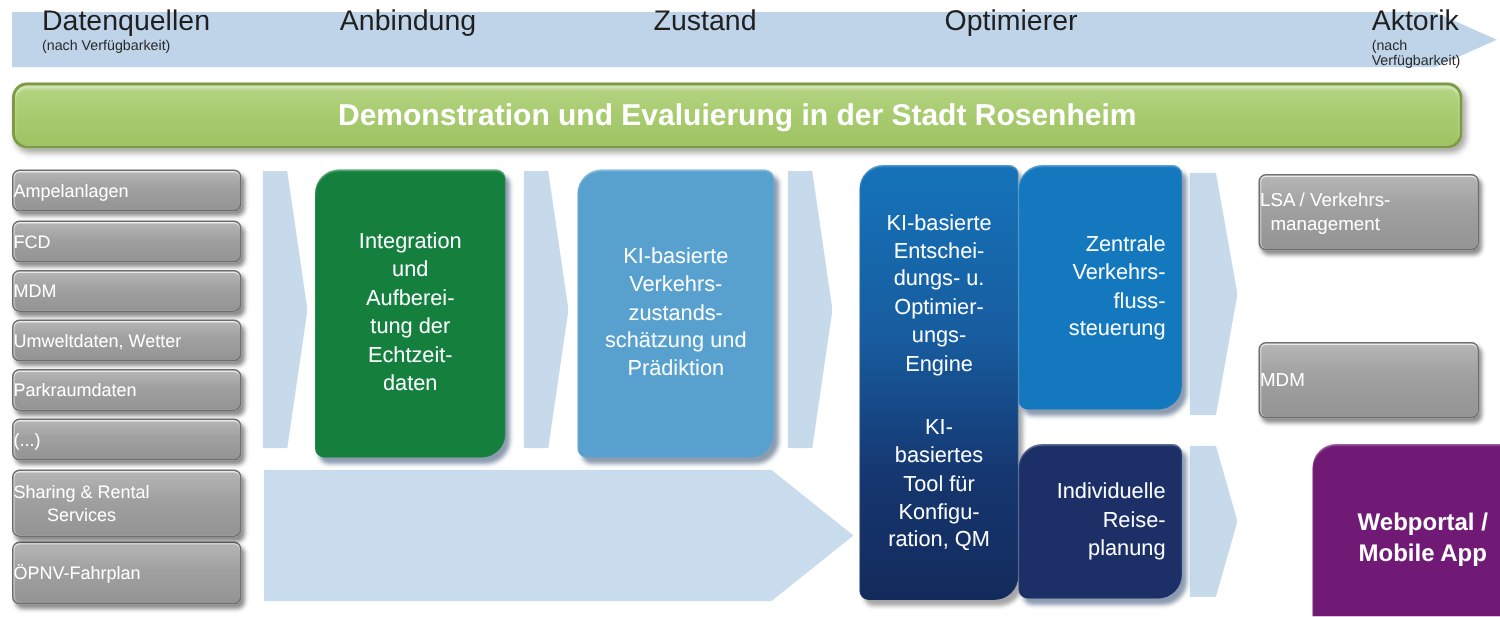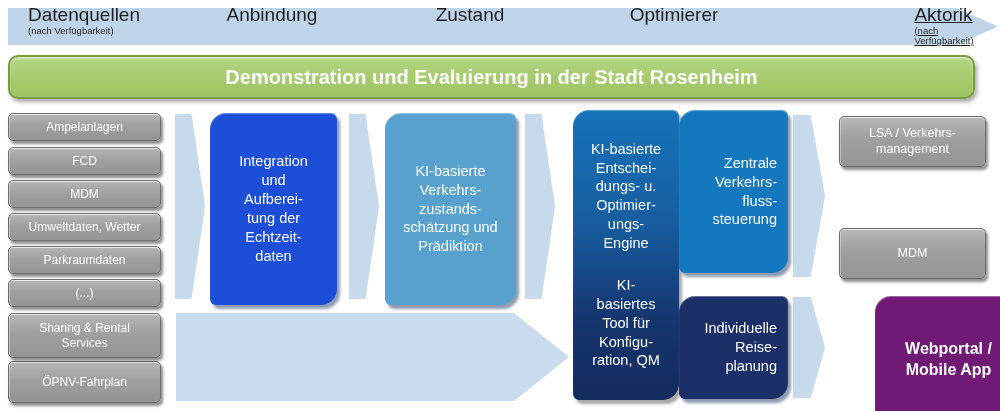--- a/index.html
+++ b/index.html
@@ -27,42 +27,42 @@
     box-shadow:2px 3px 4px rgba(0,0,0,.35), inset 0 2px 2px rgba(255,255,255,.45);
     display:flex;align-items:center;justify-content:center;
     color:#fff;font-size:20px;font-weight:bold;
   }
   
   .gbox{
     position:absolute;
     background:linear-gradient(180deg,#b6b6b6 0%,#a0a0a0 45%,#949494 100%);
     border:1px solid #6e6e6e;border-radius:5px;
     box-shadow:inset 0 1px 0 rgba(255,255,255,.7), inset 1px 0 0 rgba(255,255,255,.35), 2px 3px 3px rgba(0,0,0,.45);
-    color:#fff;display:flex;align-items:center;justify-content:center;
+    color:#fff;display:flex;align-items:center;
     text-align:center;font-size:12px;line-height:1.25;white-space:pre-line;
   }
   
   .chev{
     position:absolute;background:#c7daec;
     clip-path:polygon(0 0,55% 0,100% 50%,55% 100%,0 100%);
   }
   
   .bigarrow{
     position:absolute;left:176px;top:313px;width:393px;height:88px;
     background:#c9dcee;
     clip-path:polygon(0 0,86% 0,100% 50%,86% 100%,0 100%);
   }
   
   .bbox{
     position:absolute;border-radius:16px 6px 16px 6px;
     color:#fbfdff;font-size:14.5px;line-height:1.3;text-align:center;
     display:flex;align-items:center;justify-content:center;white-space:pre-line;
     box-shadow:3px 4px 3px rgba(25,55,95,.5), inset 0 1px 1px rgba(255,255,255,.35);
   }
-  .box-integration{left:210px;top:113px;width:127px;height:192px;background:#1d4ed8;}
+  .box-integration{left:210px;top:113px;width:127px;height:192px;background:#15803d;}
   .box-state{left:385px;top:113px;width:131px;height:192px;background:#58a1cf;}
   .box-engine{
     left:573px;top:110px;width:106px;height:290px;
     background:linear-gradient(180deg,#1573b9 0%,#175c9e 40%,#15366f 72%,#132b5c 100%);
     flex-direction:column;justify-content:space-around;padding:18px 0;box-sizing:border-box;
     box-shadow:3px 4px 3px rgba(0,0,0,.35), inset 0 1px 1px rgba(255,255,255,.3);
   }
   .box-engine .tblock{white-space:pre-line;}
   .rightalign{justify-content:flex-end;text-align:right;padding-right:11px;box-sizing:border-box;padding-left:36px;}
   .box-central{left:679px;top:110px;width:109px;height:163px;background:#1478be;}
@@ -84,21 +84,21 @@
   </div>
   <div class="stage-label" style="left:272px;">
     <div class="main">Anbindung</div>
   </div>
   <div class="stage-label" style="left:470px;">
     <div class="main">Zustand</div>
   </div>
   <div class="stage-label" style="left:674px;">
     <div class="main">Optimierer</div>
   </div>
-  <div class="stage-label" style="left:944px;text-decoration:underline;">
+  <div class="stage-label" style="left:944px;">
     <div class="main">Aktorik</div>
     <div class="sub">(nach Verfügbarkeit)</div>
   </div>
 
   <div class="banner">
     <span>Demonstration und Evaluierung in der Stadt Rosenheim</span>
   </div>
 
   <div class="gbox" style="left:8px;top:113px;width:151px;height:26px;"><span>Ampelanlagen</span></div>
   <div class="gbox" style="left:8px;top:147px;width:151px;height:26px;"><span>FCD</span></div>

